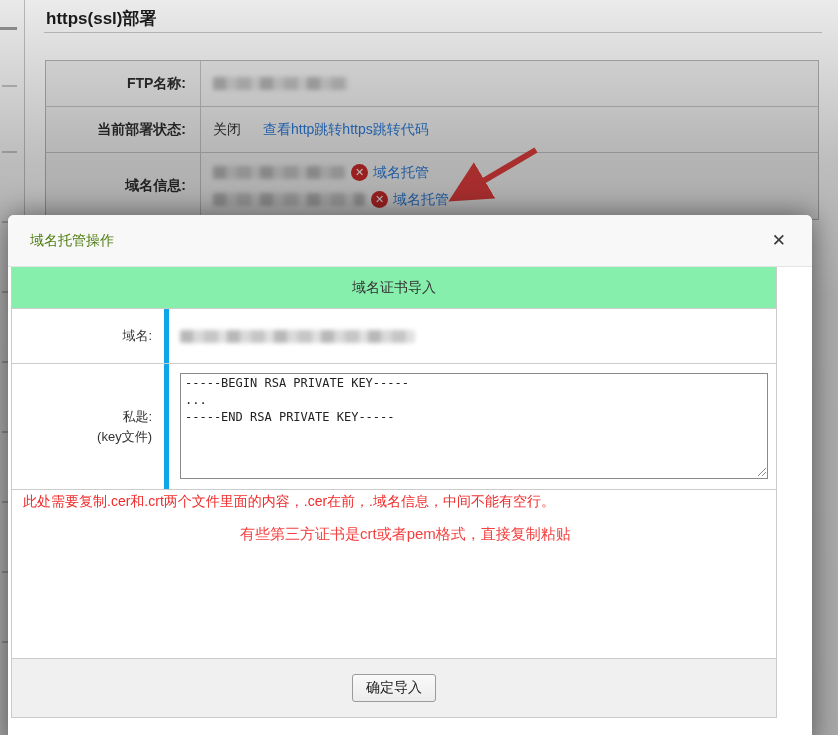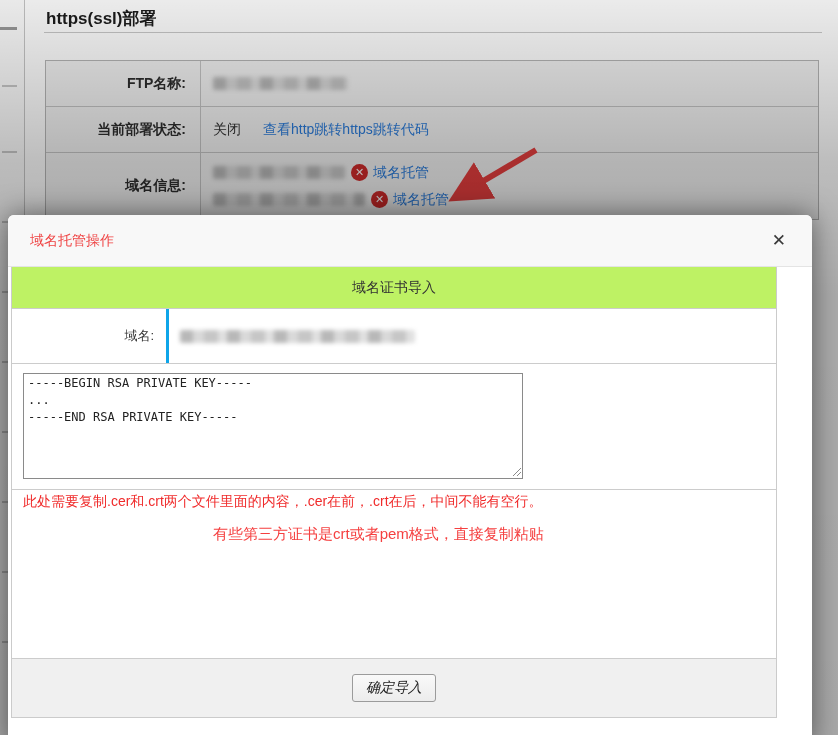--- a/index.html
+++ b/index.html
@@ -38,49 +38,49 @@
 
   
   .overlay { position:absolute; inset:0; z-index:5; pointer-events:none;
     background:linear-gradient(180deg, rgba(0,0,0,0.08) 0%, rgba(0,0,0,0.26) 22%, rgba(0,0,0,0.33) 40%, rgba(0,0,0,0.34) 100%); }
 
   
   .modal { position:absolute; left:8px; top:215px; width:804px; height:532px; background:#fff; z-index:10;
     border-radius:6px 6px 0 0; box-shadow:0 0 28px rgba(0,0,0,0.5); }
   .modal-header { height:52px; background:#f8f8f8; border-bottom:1px solid #e4e4e4; border-radius:6px 6px 0 0;
     display:flex; align-items:center; justify-content:space-between; padding:0 26px 0 22px; }
-  .modal-title { font-size:14px; color:#ef4444; }
+  .modal-title { font-size:14px; color:#4d7c0f; }
   .modal-close { font-size:17px; color:#3a3a3a; cursor:pointer; line-height:1; }
 
   .mtable { margin-left:3px; width:766px; border:1px solid #cbcbcb; border-top:none; font-size:13px; color:#333; }
-  .m-section { height:42px; background:#bef264; border-bottom:1px solid #ccc; display:flex; align-items:center; justify-content:center; font-size:14px; color:#333; }
+  .m-section { height:42px; background:#86efac; border-bottom:1px solid #ccc; display:flex; align-items:center; justify-content:center; font-size:14px; color:#333; }
   .m-row { display:flex; border-bottom:1px solid #ccc; }
-  .m-label { width:157px; border-right:3px solid #0ea5e9; display:flex; flex-direction:column; align-items:flex-end; justify-content:center;
+  .m-label { width:157px; border-right:5px solid #0ea5e9; display:flex; flex-direction:column; align-items:flex-end; justify-content:center;
     padding:0 12px 0 28px; text-align:right; line-height:20px; }
   .m-value { flex:1; position:relative; padding-left:11px; }
   .m-row.domain { height:55px; }
   .m-row.domain .m-value { display:flex; align-items:center; }
   .m-row.pkey { height:126px; }
   .m-row.cert { height:169px; }
 
   .ta-wrap { position:relative; display:inline-block; margin-top:9px; }
   .ta-wrap::after { content:""; position:absolute; right:2px; bottom:3px; width:10px; height:10px;
     background:repeating-linear-gradient(135deg, transparent 0 2px, #8a8a8a 2px 3px);
     clip-path:polygon(100% 0, 0 100%, 100% 100%); pointer-events:none; }
-  textarea.cert-ta { width:500px; border:1px solid #8a8a8a; background:#fff; resize:none; overflow:hidden;
+  textarea.cert-ta { width:588px; border:1px solid #8a8a8a; background:#fff; resize:none; overflow:hidden;
     font-family:"DejaVu Sans Mono","Liberation Mono",monospace; font-size:12px; line-height:17px; color:#222; padding:1px 4px; display:block; }
   .ta-key { height:106px; }
   .ta-cert { height:126px; }
 
-  .red-annotation { position:absolute; left:201px; top:35px; font-size:15px; color:#f54040; white-space:nowrap; z-index:3; }
+  .red-annotation { position:absolute; left:228px; top:35px; font-size:15px; color:#f54040; white-space:nowrap; z-index:3; }
   .red-note { font-size:14px; color:#f02b2b; margin-top:3px; white-space:nowrap; }
 
   .m-buttonrow { height:58px; background:#f0f0f0; display:flex; align-items:center; justify-content:center; }
   .btn-submit { font-family:inherit; font-size:14px; color:#222; background:linear-gradient(#f9f9f9,#ececec);
-    border:1px solid #9b9b9b; border-radius:3px; padding:4px 13px; cursor:pointer;font-style:italic; }
+    border:1px solid #9b9b9b; border-radius:3px; padding:4px 13px; cursor:pointer; }
 </style>
 </head>
 <body>
 
 <div class="page">
 
   <div class="left-rail">
     <div class="rail-solid"></div>
     <div class="rail-dash" style="top:85px"></div>
     <div class="rail-dash" style="top:151px"></div>
@@ -151,33 +151,37 @@
     <div class="m-row domain">
       <div class="m-label">
         <span>域名:</span>
       </div>
       <div class="m-value">
         <span class="blur-chip" style="width:235px"></span>
       </div>
     </div>
 
     <div class="m-row pkey">
+      <div class="m-label">
+        <span>私匙:</span>
+        <span>(key文件)</span>
+      </div>
       <div class="m-value">
         <span class="ta-wrap">
           <textarea class="cert-ta ta-key" spellcheck="false" style="">-----BEGIN RSA PRIVATE KEY-----
 ...
 -----END RSA PRIVATE KEY-----</textarea>
         </span>
       </div>
     </div>
 
     <div class="m-row cert">
       <div class="m-value">
         <span class="red-annotation">有些第三方证书是crt或者pem格式，直接复制粘贴</span>
-        <div class="red-note">此处需要复制.cer和.crt两个文件里面的内容，.cer在前，.crt在后，中间不能有空行。</div>
+        <div class="red-note">此处需要复制.cer和.crt两个文件里面的内容，.cer在前，.域名信息，中间不能有空行。</div>
       </div>
     </div>
 
     <div class="m-buttonrow">
       <button class="btn-submit">确定导入</button>
     </div>
   </div>
 </div>
 
 </body></html>

